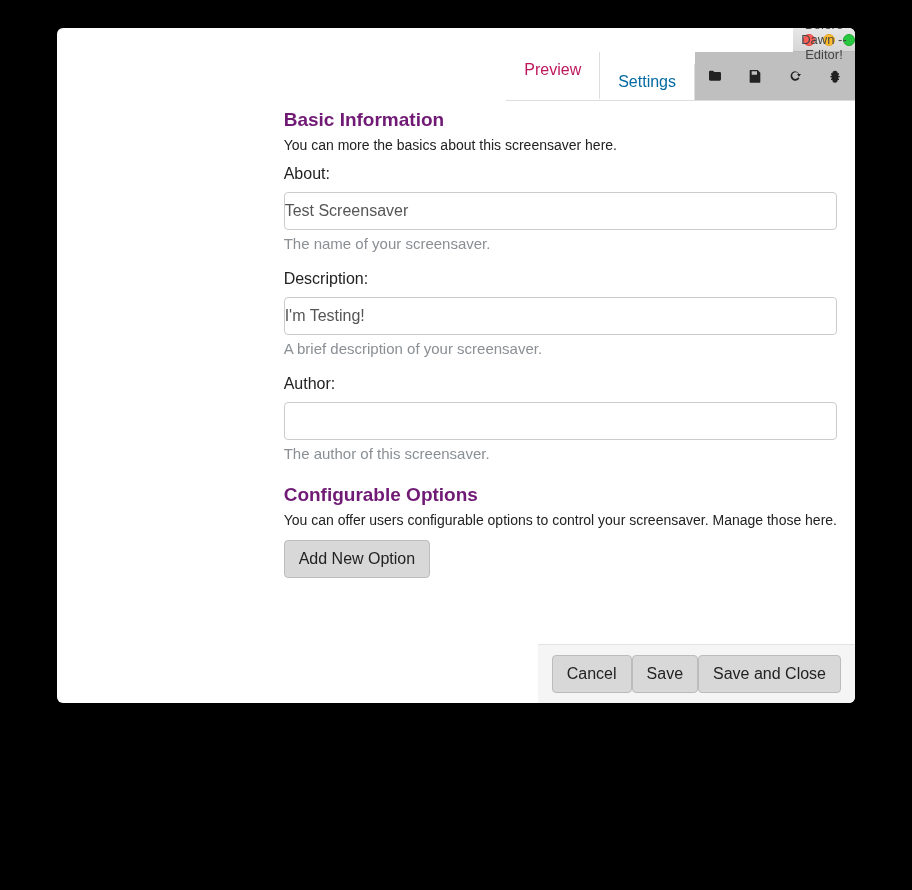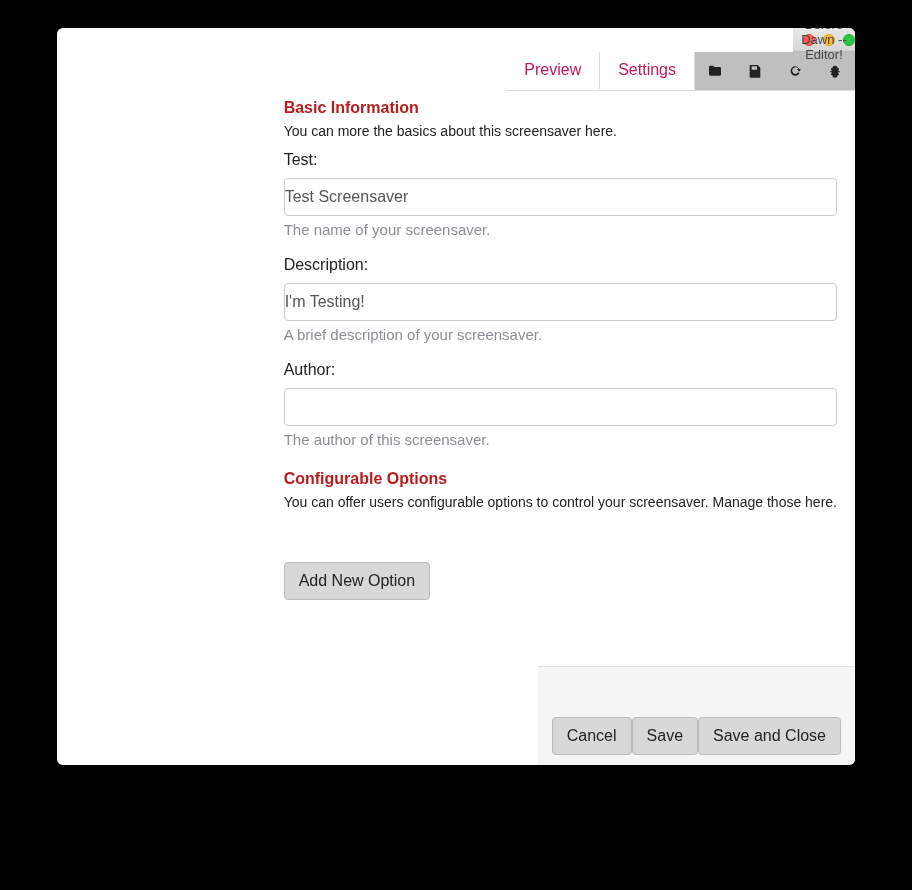--- a/index.html
+++ b/index.html
@@ -66,21 +66,22 @@
       background: #fff;
       border-right: 1px solid #ddd;
     }
     .tab.active {
       color: #be185d;
       background: #fff;
       border-bottom: 2px solid transparent;
     }
     .tab.inactive {
       background: #fff;
-      color: #be185d;
+      color: #0369a1;
+      margin-top: 12px;
     }
     .toolbar {
       display: flex;
       background: #bfbfbf;
       align-items: center;
     }
     .tool-btn {
       width: 40px;
       height: 38px;
       display: flex;
@@ -89,23 +90,23 @@
       cursor: pointer;
       color: #222;
     }
     .tool-btn svg, .tool-btn .glyph { width: 16px; height: 16px; fill: #222; }
     .content {
       padding: 6px 18px 20px 18px;
       flex: 1;
       overflow: auto;
     }
     h2 {
-      font-size: 16px;
+      font-size: 19px;
       font-weight: 700;
-      color: #b91c1c;
+      color: #701a75;
       margin-top: 2px;
       margin-bottom: 6px;
     }
     .subtext {
       font-size: 14px;
       color: #222;
       margin-bottom: 12px;
     }
     .field-group { margin-bottom: 18px; }
     .field-label {
@@ -130,21 +131,20 @@
     }
     .btn {
       display: inline-block;
       padding: 9px 14px;
       font-size: 16px;
       background: #d8d8d8;
       border: 1px solid #bcbcbc;
       border-radius: 4px;
       cursor: pointer;
       color: #222;
-      margin-top: 40px;
     }
     .section2 { margin-top: 22px; }
     .footer {
       background: #f5f5f5;
       border-top: 1px solid #e3e3e3;
       padding: 10px 14px;
       display: flex;
       justify-content: flex-end;
       gap: 0;
     }
@@ -188,21 +188,21 @@
           </svg>
       </div>
     </div>
   </div>
 
   <div class="content">
     <h2>Basic Information</h2>
     <div class="subtext">You can more the basics about this screensaver here.</div>
 
     <div class="field-group">
-      <label class="field-label">Test:</label>
+      <label class="field-label">About:</label>
       <input class="text-input" type="text" value="Test Screensaver" style="">
       <div class="hint">The name of your screensaver.</div>
     </div>
 
     <div class="field-group">
       <label class="field-label">Description:</label>
       <input class="text-input" type="text" value="I'm Testing!" style="">
       <div class="hint">A brief description of your screensaver.</div>
     </div>
 

